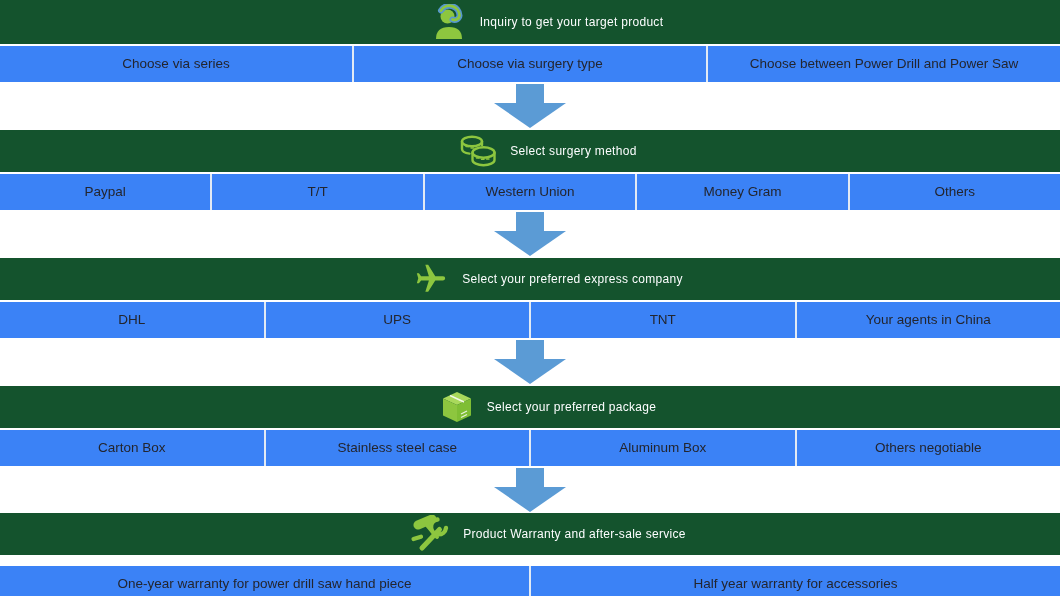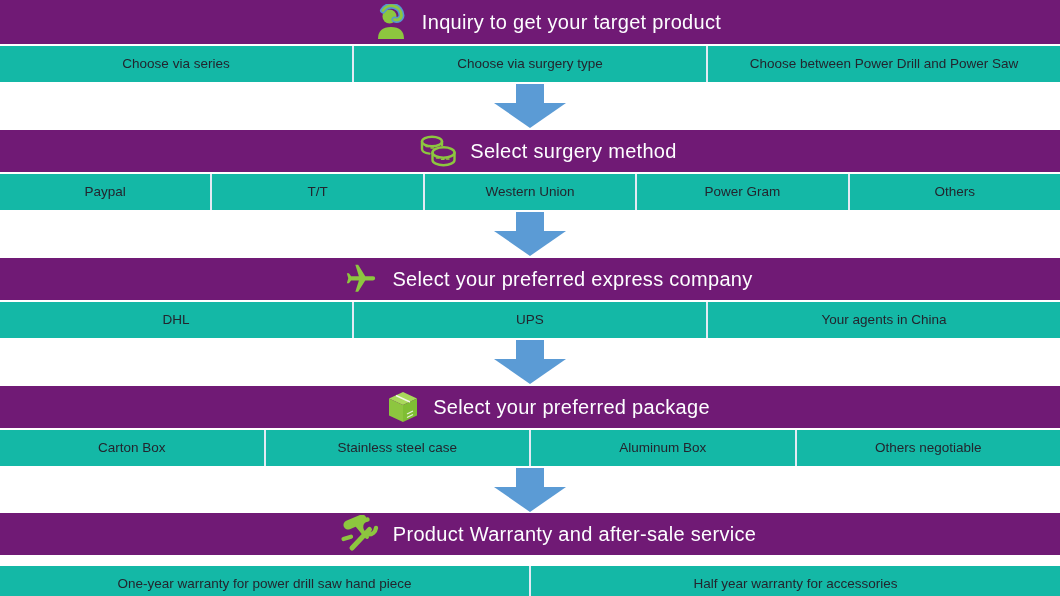--- a/index.html
+++ b/index.html
@@ -3,27 +3,27 @@
 <meta charset="utf-8">
 <style>
   html,body{margin:0;padding:0;}
   body{
     width:1060px;height:596px;overflow:hidden;background:#ffffff;
     font-family:"Liberation Sans","DejaVu Sans",sans-serif;
     -webkit-font-smoothing:antialiased;
   }
   .step{width:1060px;}
   .hdr{
-    height:42px;background:#701a75;display:flex;align-items:center;justify-content:center;
-    gap:13px;color:#fdfeff;font-size:20px;letter-spacing:.3px;padding-left:36px;
+    height:42px;background:#14532d;display:flex;align-items:center;justify-content:center;
+    gap:13px;color:#fdfeff;font-size:12px;letter-spacing:.3px;padding-left:36px;
   }
   #s1 .hdr{height:44px;}
   .hdr .icon{display:flex;align-items:center;justify-content:center;}
   .opts{
-    display:flex;height:36px;margin-top:2px;background:#14b8a6;
+    display:flex;height:36px;margin-top:2px;background:#3b82f6;
   }
   #s5 .opts{margin-top:11px;}
   .cell{
     flex:1;display:flex;align-items:center;justify-content:center;text-align:center;
     font-size:13.5px;color:#23252e;padding:0 16px;line-height:1.25;
   }
   .cell + .cell{border-left:2px solid #e2eaf4;}
   .arrow-zone{
     height:48px;display:flex;flex-direction:column;align-items:center;padding-top:2px;box-sizing:border-box;
   }
@@ -75,21 +75,21 @@
         <path d="M13.5 18.5 V26 a11 5.2 0 0 0 22 0 V18.5"></path>
         <path d="M17.5 24 h2.5 M22.5 25.4 h2.5 M27.5 25 h2.5" stroke-width="1.4"></path>
       </svg>
     </span>
     <span>Select surgery method</span>
   </div>
   <div class="opts">
     <div class="cell">Paypal</div>
     <div class="cell">T/T</div>
     <div class="cell">Western Union</div>
-    <div class="cell">Power Gram</div>
+    <div class="cell">Money Gram</div>
     <div class="cell">Others</div>
   </div>
 </div>
 
 <div class="arrow-zone">
   <div class="arrow-stem"></div>
   <div class="arrow-head"></div>
 </div>
 
 <div class="step" id="s3">
@@ -97,20 +97,21 @@
     <span class="icon">
       <svg width="36" height="34" viewBox="0 0 24 24">
         <path transform="rotate(90 12 12)" d="M21 16v-2l-8-5V3.5A1.5 1.5 0 0 0 11.5 2 1.5 1.5 0 0 0 10 3.5V9l-8 5v2l8-2.5V19l-2 1.5V22l3.5-1 3.5 1v-1.5L13 19v-5.5l8 2.5z" fill="#8dc63f"></path>
       </svg>
     </span>
     <span>Select your preferred express company</span>
   </div>
   <div class="opts">
     <div class="cell">DHL</div>
     <div class="cell">UPS</div>
+    <div class="cell">TNT</div>
     <div class="cell">Your agents in China</div>
   </div>
 </div>
 
 <div class="arrow-zone">
   <div class="arrow-stem"></div>
   <div class="arrow-head"></div>
 </div>
 
 <div class="step" id="s4">

